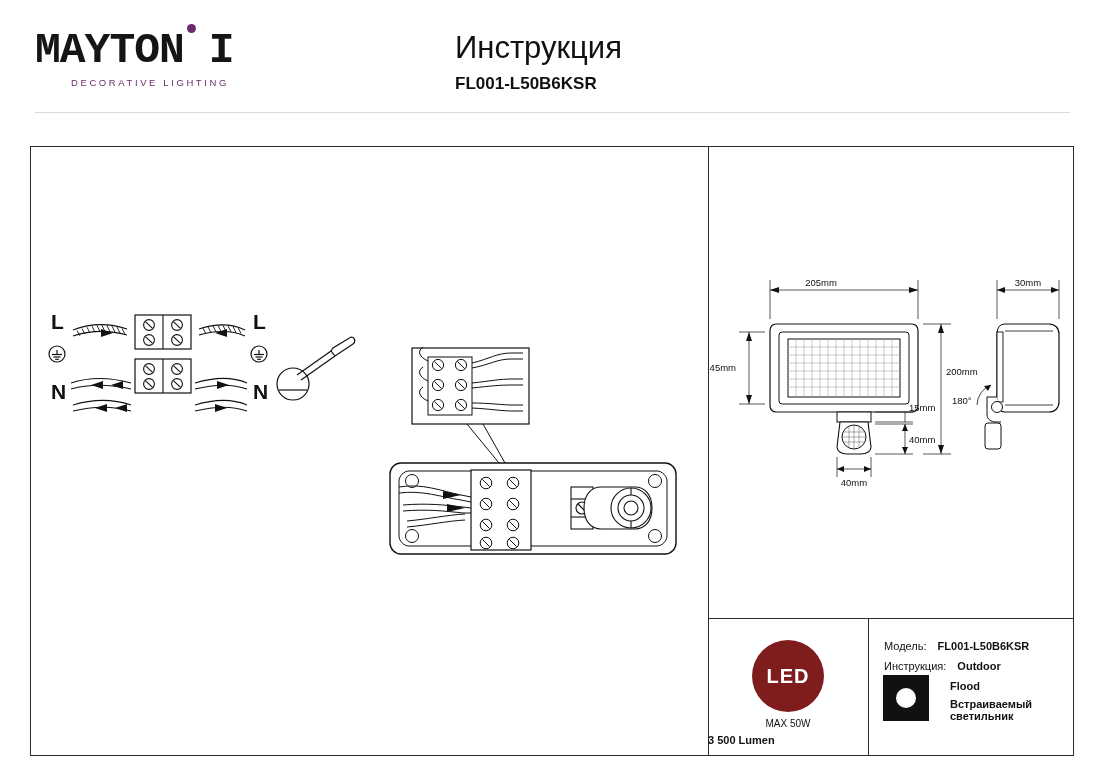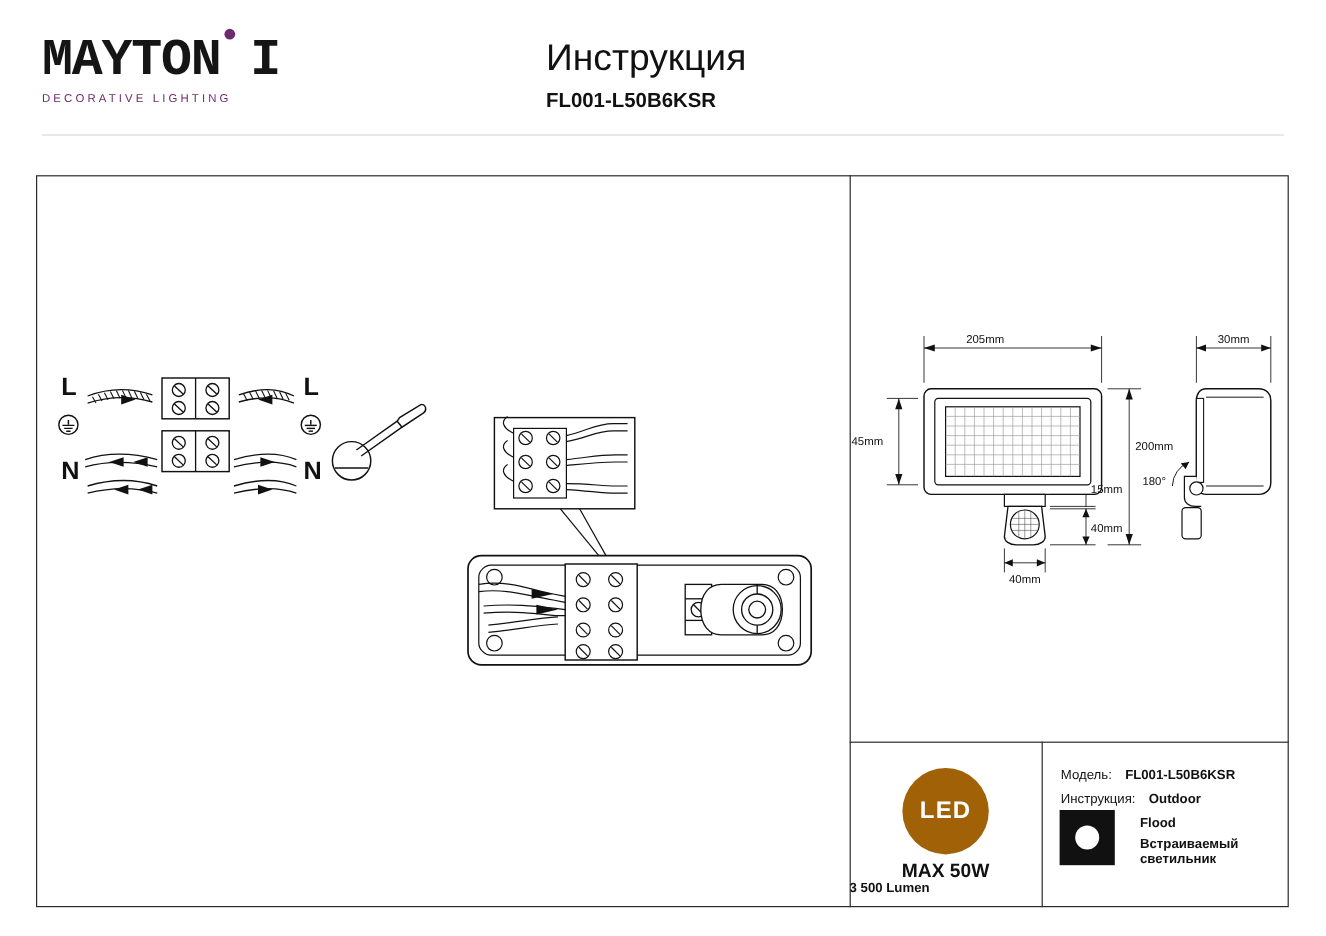--- a/index.html
+++ b/index.html
@@ -19,41 +19,42 @@
   .logo-text{
     font-family:Liberation Mono, monospace;
     font-size:43px;font-weight:bold;letter-spacing:-1px;
     color:#151515;line-height:46px;
   }
   .logo-dot{display:inline-block;width:9px;height:9px;border-radius:50%;
     background:#6d2b6d;vertical-align:top;margin-left:-10px;margin-top:2px;}
   .logo-sub{
     font-size:9.5px;letter-spacing:2.6px;color:#6d2b6d;margin-top:3px;
     font-weight:normal;
+    margin-left:36px;
   }
   .logo-rule{position:absolute;left:0;top:84px;width:1035px;height:1px;background:#d9d9d9;}
   .title-wrap{position:absolute;left:420px;top:2px;width:400px;}
   .doc-title{font-size:31px;font-weight:normal;color:#111;letter-spacing:0px;}
   .doc-model{font-size:17px;font-weight:bold;color:#111;margin-top:8px;}
 
   
   .frame{position:absolute;left:30px;top:146px;width:1044px;height:610px;border:1px solid #2b2b2b;box-sizing:border-box;}
   .v-divider{position:absolute;left:708px;top:146px;width:1px;height:610px;background:#2b2b2b;}
   .h-divider-right{position:absolute;left:708px;top:618px;width:366px;height:1px;background:#2b2b2b;}
   .v-divider-small{position:absolute;left:868px;top:618px;width:1px;height:138px;background:#2b2b2b;}
 
   
   .led-block{position:absolute;left:708px;top:618px;width:160px;height:138px;}
   .led-circle{
     position:absolute;left:44px;top:22px;width:72px;height:72px;border-radius:50%;
-    background:#a16207;color:#fff;display:flex;align-items:center;justify-content:center;
+    background:#7f1d1d;color:#fff;display:flex;align-items:center;justify-content:center;
     font-size:20px;font-weight:bold;letter-spacing:1px;
   }
   .led-circle .l-d{letter-spacing:1px;}
-  .led-max{position:absolute;left:0;top:100px;width:160px;text-align:center;font-size:16px;font-weight:bold;color:#111;}
+  .led-max{position:absolute;left:0;top:100px;width:160px;text-align:center;font-size:10px;font-weight:normal;color:#111;}
   .led-lumen{position:absolute;left:0;top:116px;width:160px;font-size:11px;font-weight:bold;color:#111;}
 
   
   .spec-block{position:absolute;left:869px;top:618px;width:205px;height:138px;}
   .spec-row{position:absolute;font-size:11px;color:#111;}
   .spec-label{color:#111;}
   .spec-value{font-weight:bold;color:#111;}
   .spec-r1{left:15px;top:22px;}
   .spec-r2{left:15px;top:42px;}
   .spec-r3{left:81px;top:62px;font-weight:bold;}

